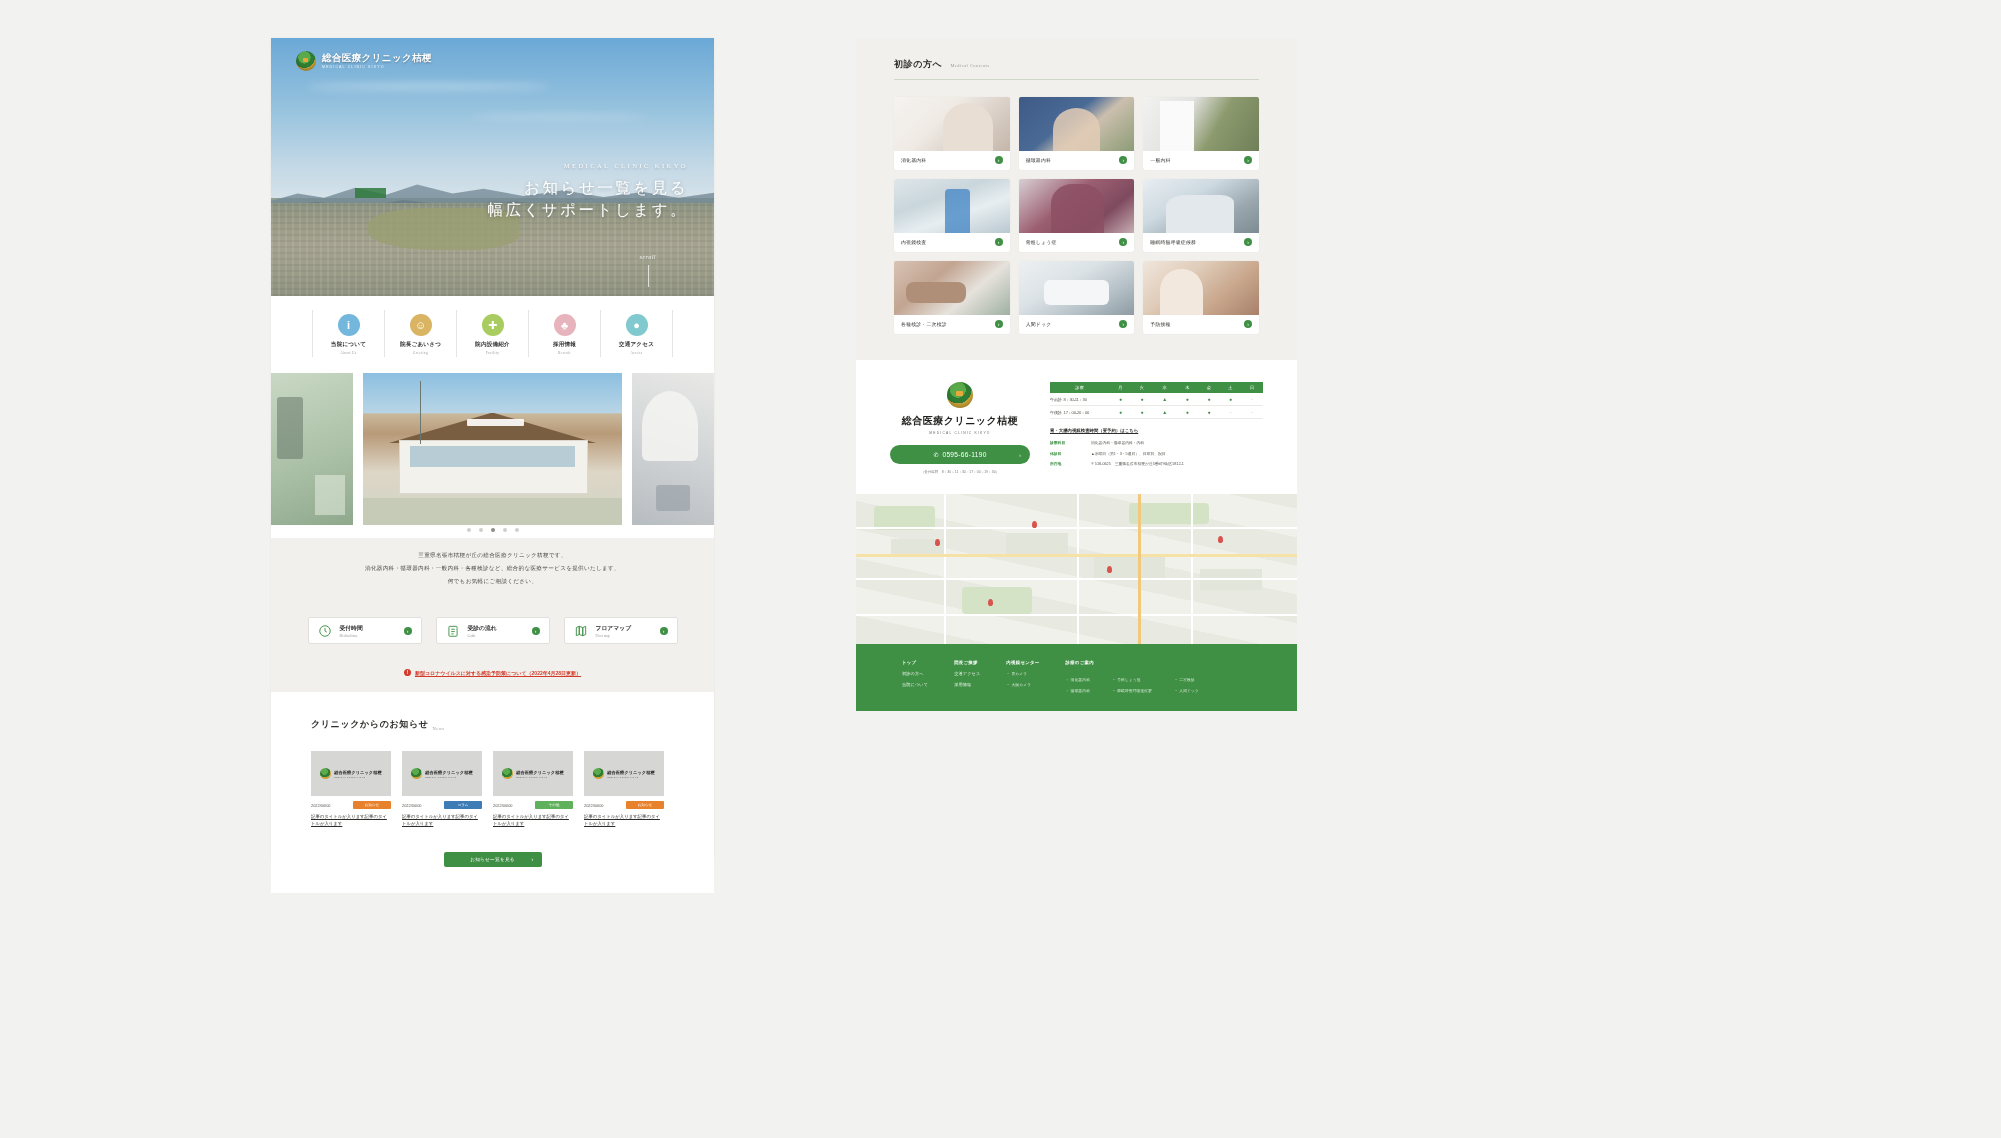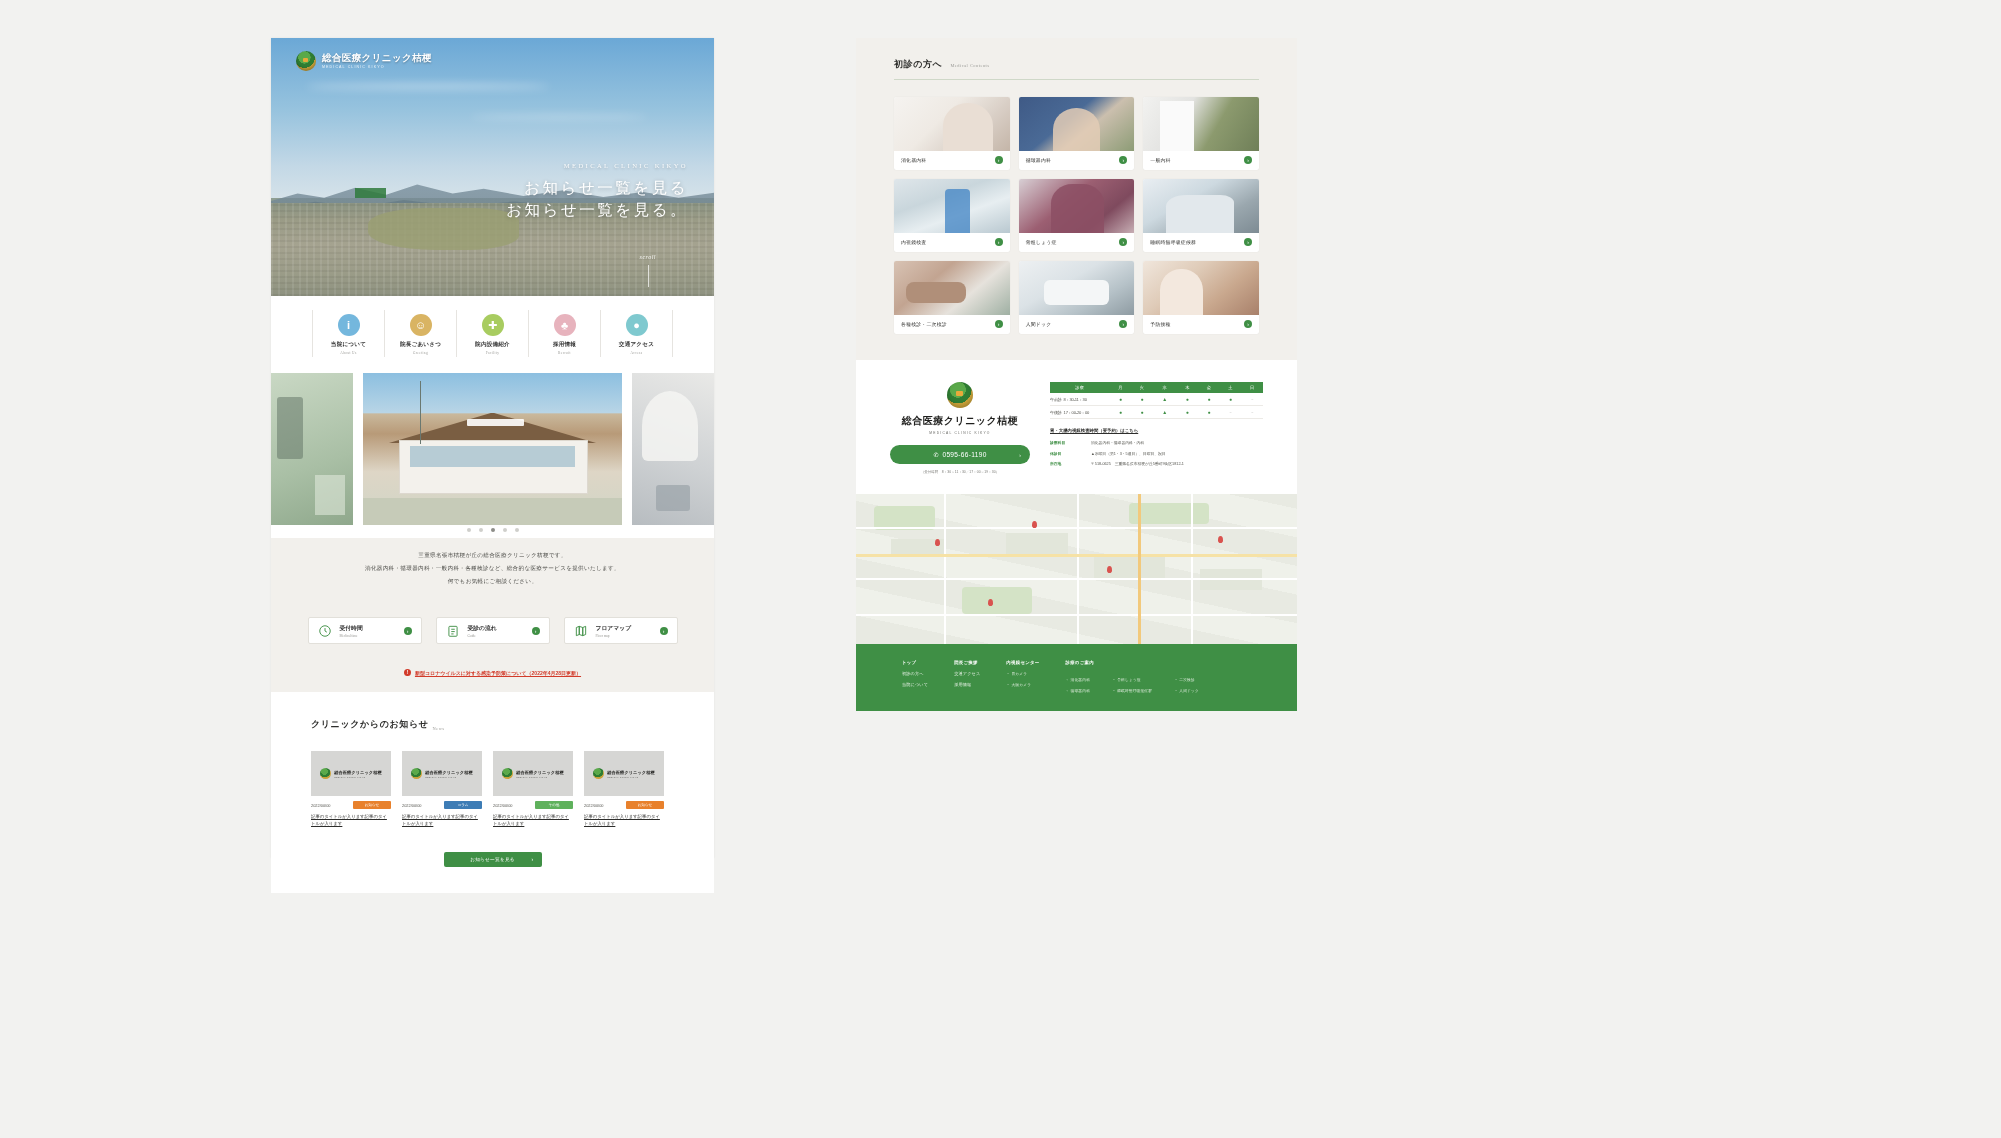--- a/index.html
+++ b/index.html
@@ -255,21 +255,21 @@
         </span>
         <span class="txt">
           <div class="jp">総合医療クリニック桔梗</div>
           <div class="en">MEDICAL CLINIC KIKYO</div>
         </span>
       </div>
 
       <div class="hero-copy">
         <div class="en">MEDICAL CLINIC KIKYO</div>
         <div class="l1">お知らせ一覧を見る</div>
-        <div class="l2">お知らせ一覧を見る。</div>
+        <div class="l2">幅広くサポートします。</div>
       </div>
 
       <div class="hero-scroll">scroll</div>
     </div>
 
     <div class="iconnav">
       <div class="item">
         <div class="circ c-blue">i</div>
         <div class="jp">当院について</div>
         <div class="en">About Us</div>

